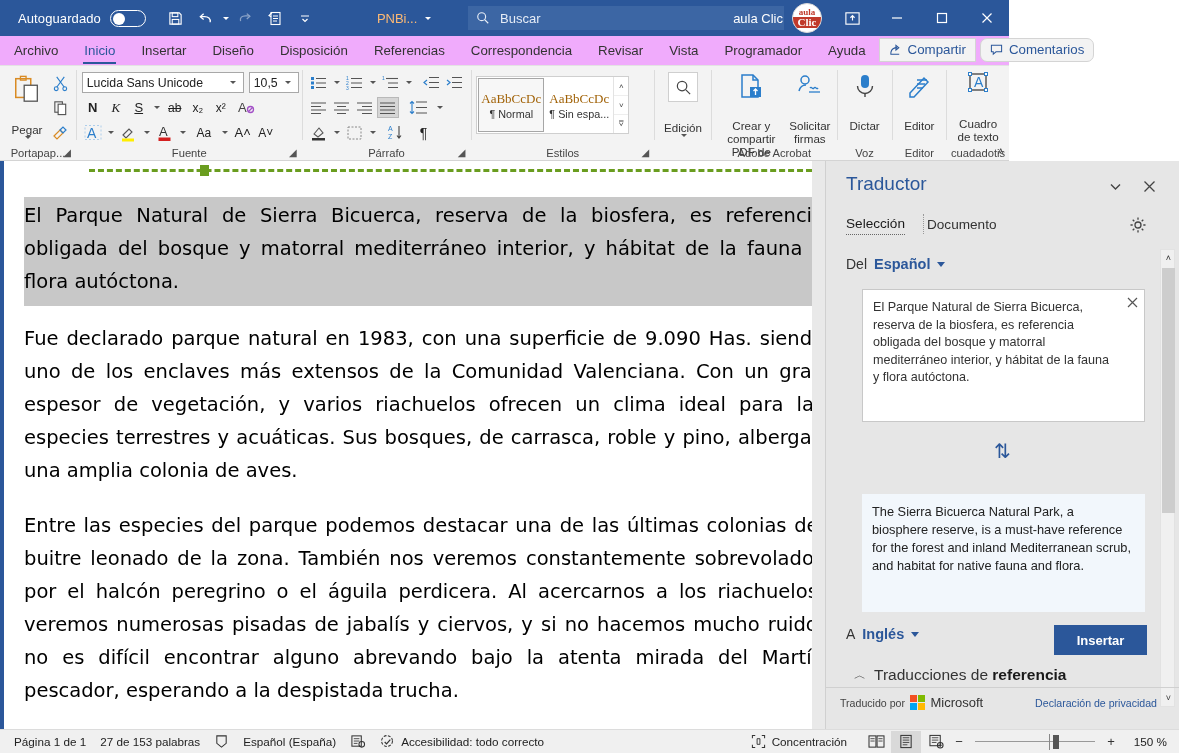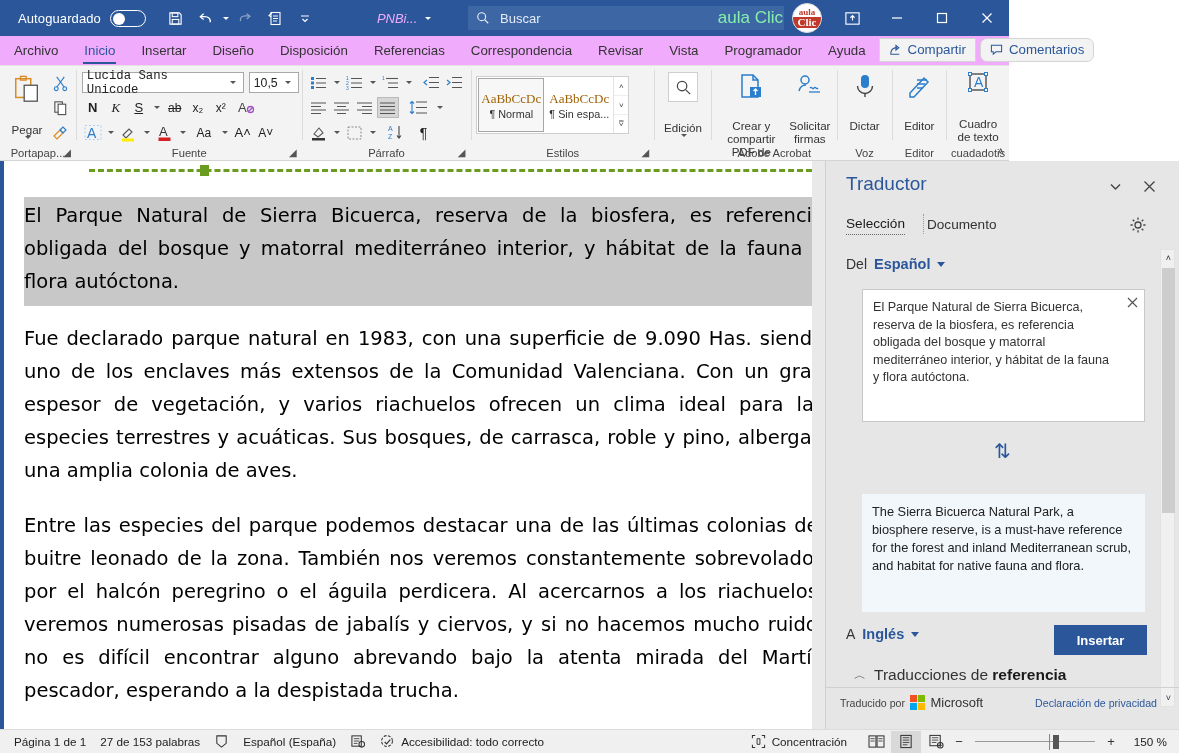--- a/index.html
+++ b/index.html
@@ -29,32 +29,32 @@
   .qat { display: flex; align-items: center; margin-left: 16px; gap: 2px; }
   .qat-btn {
     width: 28px; height: 26px; display: flex; align-items: center; justify-content: center;
     color: #fff;
   }
   .qat-btn.dim { opacity: .45; }
   .qat-btn svg { display: block; }
   .caret-sm { width: 0; height: 0; border-left: 3.2px solid transparent;
     border-right: 3.2px solid transparent; border-top: 3.6px solid #fff; margin-left: 1px; }
   .docname {
-    margin-left: 58px; font-size: 13px; color: #f0abfc; display: flex; align-items: center; gap: 7px; font-style: italic;
+    margin-left: 58px; font-size: 13px; color: #fdba74; display: flex; align-items: center; gap: 7px;
   }
   .searchbox {
     position: absolute; left: 468px; top: 6px; width: 316px; height: 24px;
     background: #3c66a4; display: flex; align-items: center; padding: 0 8px;
     color: #e8eef7; font-size: 13px; gap: 10px;
   }
   .searchbox .ph { color: #e6ecf6; }
   .rightside {
     position: absolute; right: 0; top: 0; height: 36px; display: flex; align-items: center;
   }
-  .acct { font-size: 17px; color: #86efac; }
+  .acct { font-size: 13px; color: #ffffff; }
   .auralogo {
     width: 30px; height: 30px; border-radius: 50%; margin-left: 9px; margin-right: 8px;
     background: #ffffff; position: relative; overflow: hidden;
     display: flex; flex-direction: column; align-items: center; justify-content: center;
     border: 1px solid #d9d9d9;
   }
   .auralogo .t1 { font-size: 9px; font-weight: bold; color: #c0392b; line-height: 9px;
     font-family: "Liberation Serif", serif; }
   .auralogo .t2 { font-size: 11px; font-weight: bold; color: #ffffff; line-height: 11px;
     background: #c0392b; width: 100%; text-align: center; font-family: "Liberation Serif", serif; }
@@ -113,21 +113,21 @@
     width: 22px; height: 21px; display: flex; align-items: center; justify-content: center;
     font-size: 13px; color: #222;
   }
   .sm.wide { width: 28px; }
   .cv { width: 0; height: 0; border-left: 3.2px solid transparent;
        border-right: 3.2px solid transparent; border-top: 3.6px solid #555; margin: 0 3px; }
   .fontbox {
     height: 21px; border: 1px solid #a8a8a8; background: #fff; display: flex; align-items: center;
     padding: 0 4px; font-size: 12.3px; color: #222;
   }
-  .fontname { width: 162px; justify-content: space-between; font-family: Liberation Mono, monospace; }
+  .fontname { width: 162px; justify-content: space-between; }
   .fontsize { width: 50px; justify-content: space-between; margin-left: 4px; }
   .stylegal {
     border: 1px solid #cfcfcf; background: #fff; height: 58px; display: flex; align-items: stretch;
   }
   .stylecard {
     width: 66px; display: flex; flex-direction: column; align-items: center; justify-content: center;
     border: 1px solid transparent; margin: 1px; gap: 1px;
   }
   .stylecard.sel { border: 1.5px solid #a6a6a6; background: #f7f7f7; }
   .stylecard .prev { font-size: 13px; color: #a16207; font-family: "Liberation Serif", serif; }

